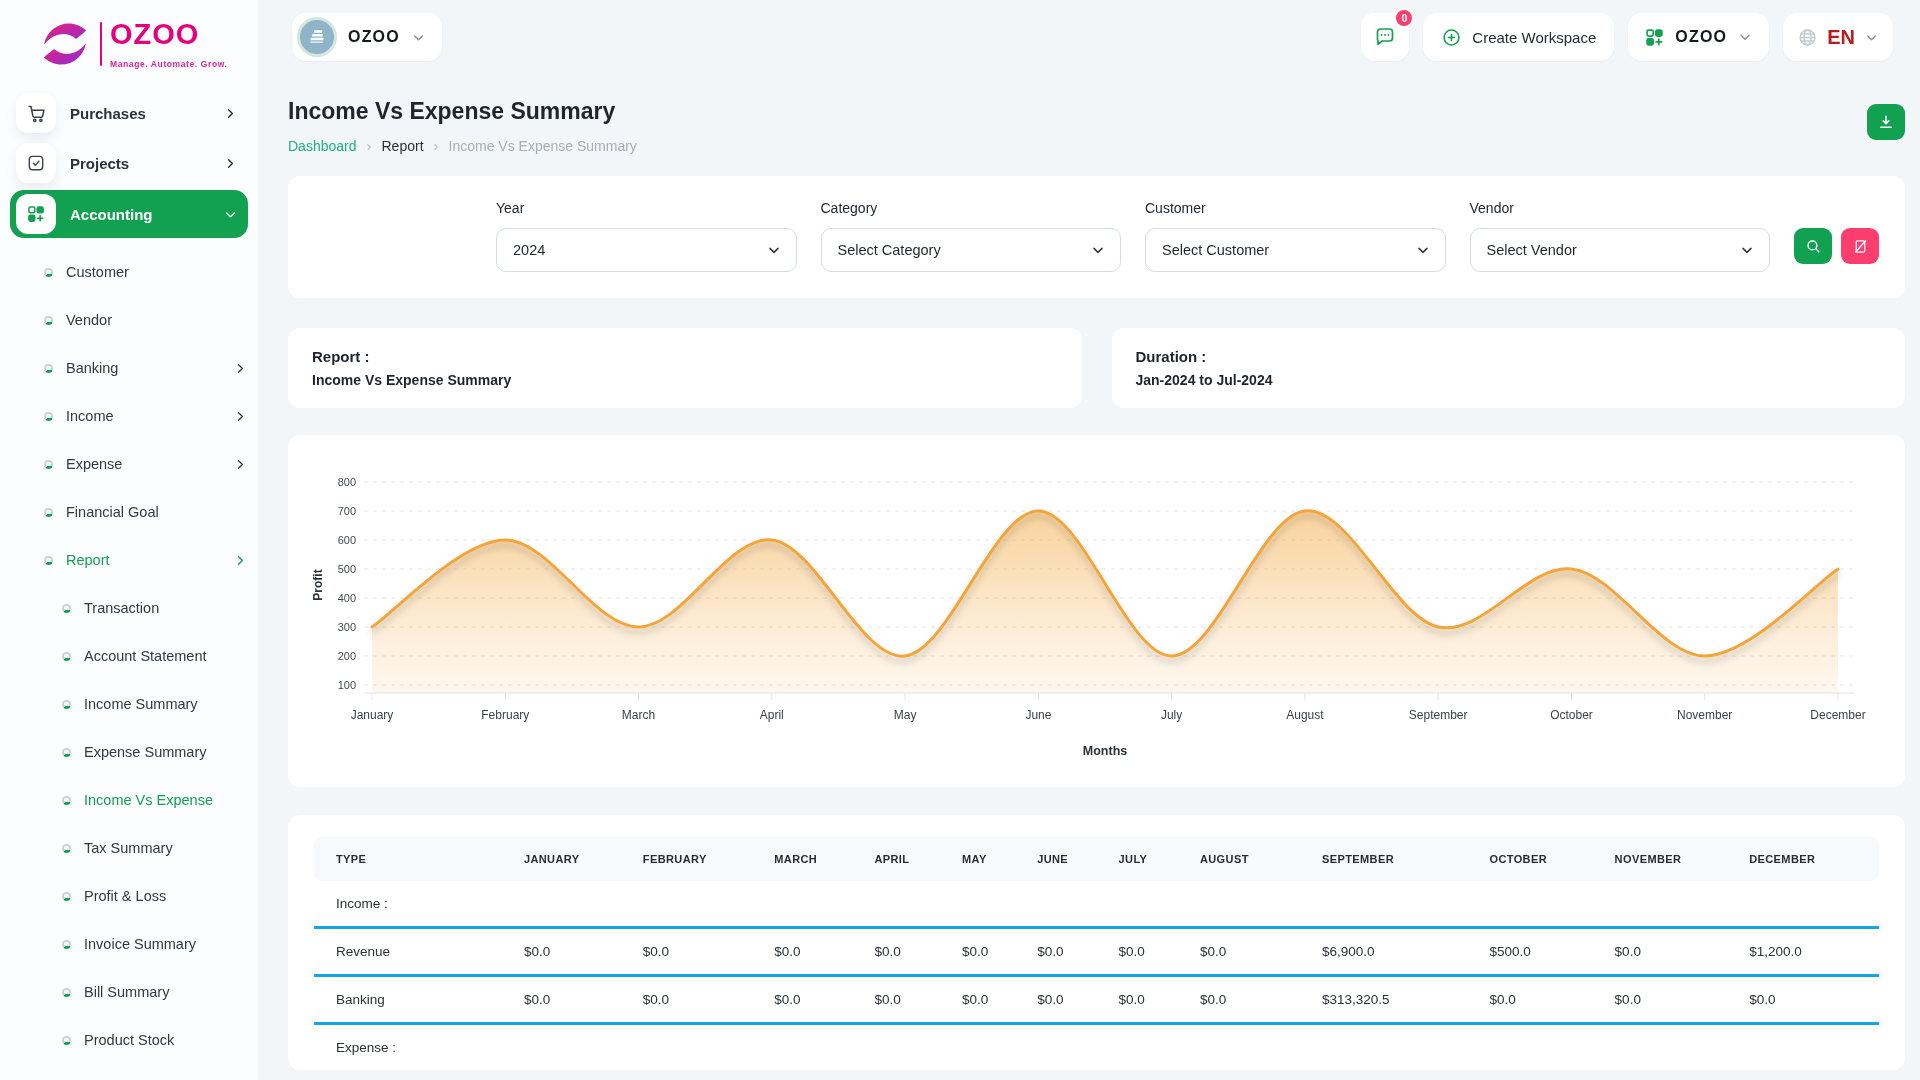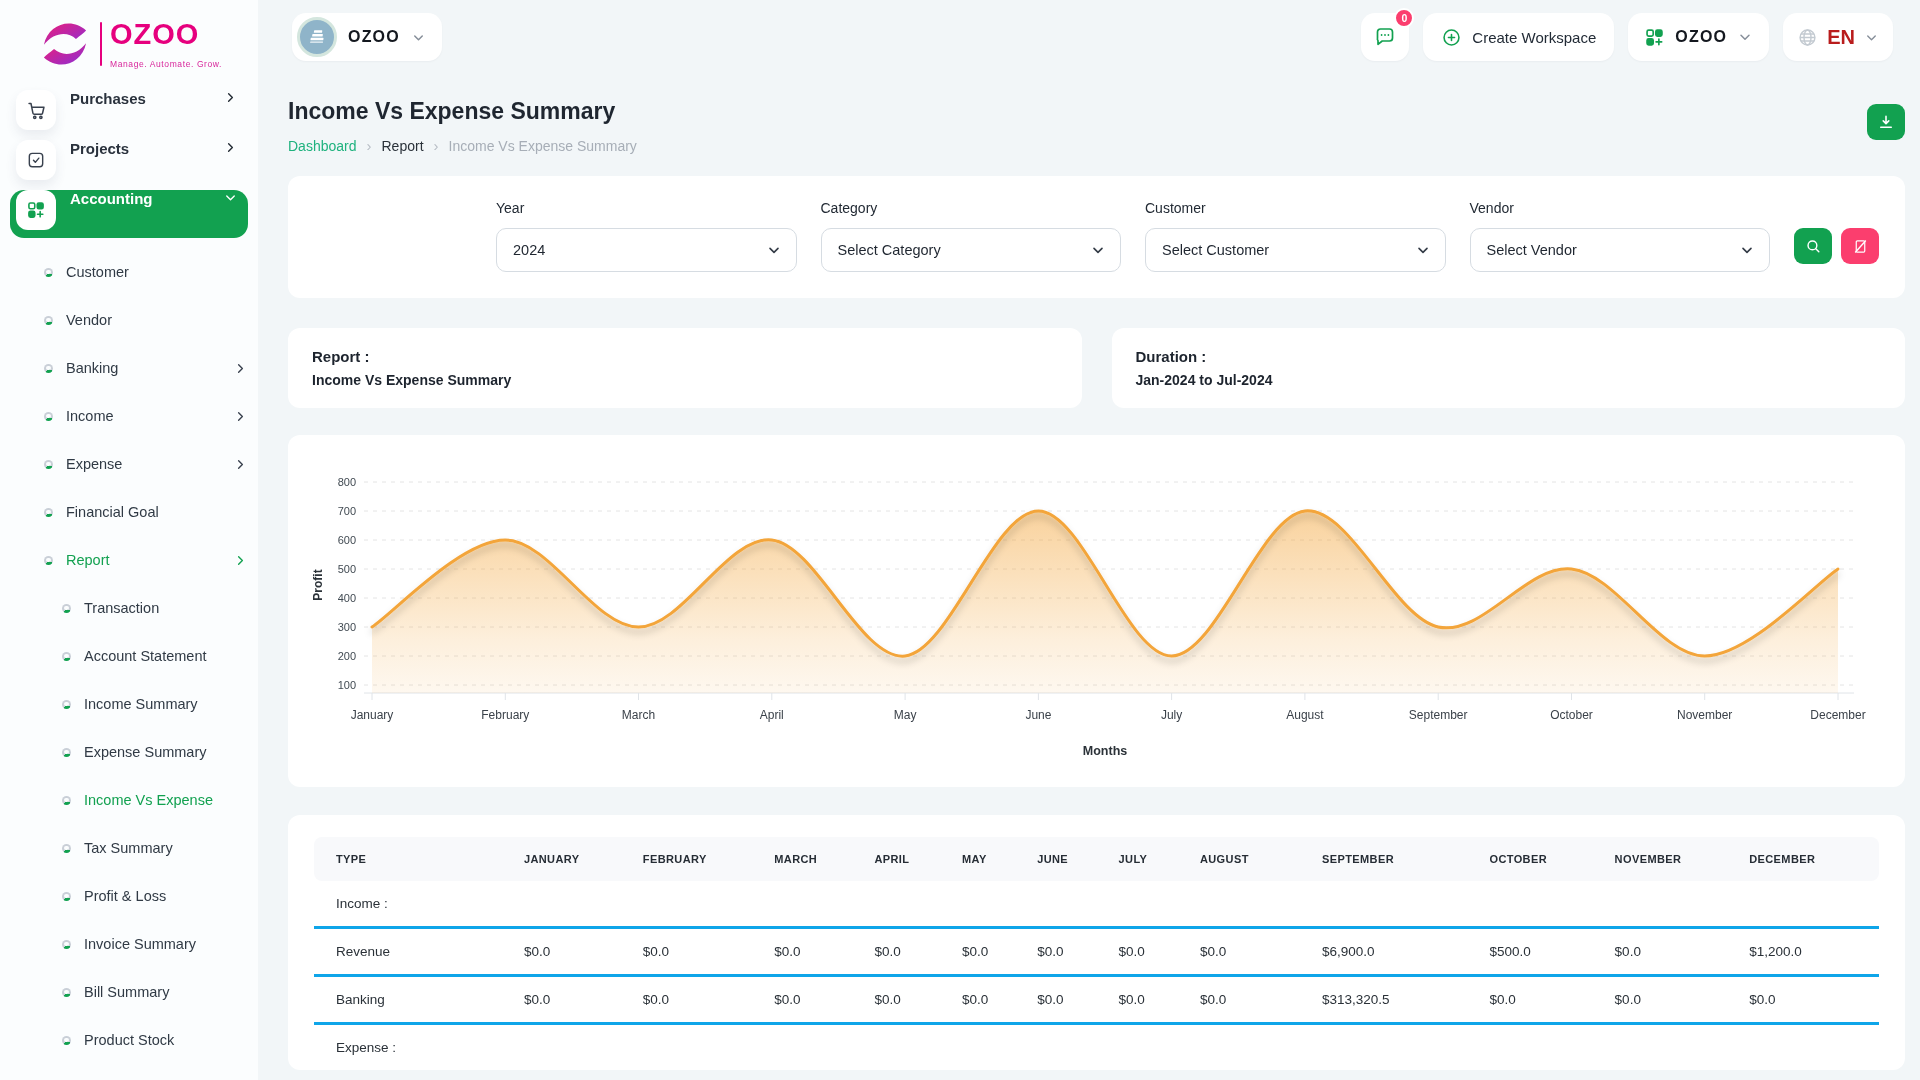--- a/index.html
+++ b/index.html
@@ -4,23 +4,23 @@
 <style>
   *{box-sizing:border-box;margin:0;padding:0}
   html,body{width:1920px;height:1080px;overflow:hidden;font-family:"Liberation Sans","DejaVu Sans",sans-serif;background:#f2f6f8;color:#222a33}
   .app{display:flex;width:1920px;height:1080px}
   
   .sidebar{width:258px;flex:none;background:#fbfdfe;height:1080px;overflow:hidden;padding:12px 0 0 0}
   .logo{display:flex;align-items:center;gap:8px;padding:2px 10px 0 38px;height:62px}
   .logo-sep{width:2px;height:44px;background:#e6007e;border-radius:2px}
   .logo-right{display:flex;flex-direction:column;line-height:1}
   .logo-word{font-size:29px;font-weight:800;letter-spacing:1px;color:#e6007e}
-  .logo-tag{font-size:8.5px;font-weight:400;letter-spacing:.6px;color:#d8269b;margin-top:11px}
+  .logo-tag{font-size:8.5px;font-weight:700;letter-spacing:.6px;color:#d8269b;margin-top:11px}
   nav{padding:16px 10px 0 10px}
-  .nav-item{display:flex;align-items:flex-start;gap:14px;height:46px;padding:0 10px 0 6px;margin-bottom:4px;border-radius:14px;cursor:pointer}
+  .nav-item{display:flex;align-items:center;gap:14px;height:46px;padding:0 10px 0 6px;margin-bottom:4px;border-radius:14px;cursor:pointer}
   .nav-tile{width:40px;height:40px;border-radius:12px;background:#fff;box-shadow:0 6px 12px rgba(50,70,100,.09);display:flex;align-items:center;justify-content:center;flex:none;color:#39414e}
   .nav-label{flex:1;font-size:15px;font-weight:600;color:#2a323d}
   .nav-item .chev{color:#3c playable44;}
   .nav-item.active{background:#12a150;height:48px}
   .nav-item.active .nav-label{color:#fff}
   .nav-item.active .nav-tile{box-shadow:none;color:#12a150}
   .nav-item.active .chev{color:#fff}
   ul.sub{list-style:none;padding:6px 0 0 0}
   .sub-item{display:flex;align-items:center;gap:13px;height:48px;padding-left:34px;cursor:pointer}
   .sub-item .sub-label{font-size:14.5px;color:#303a45;flex:1}

